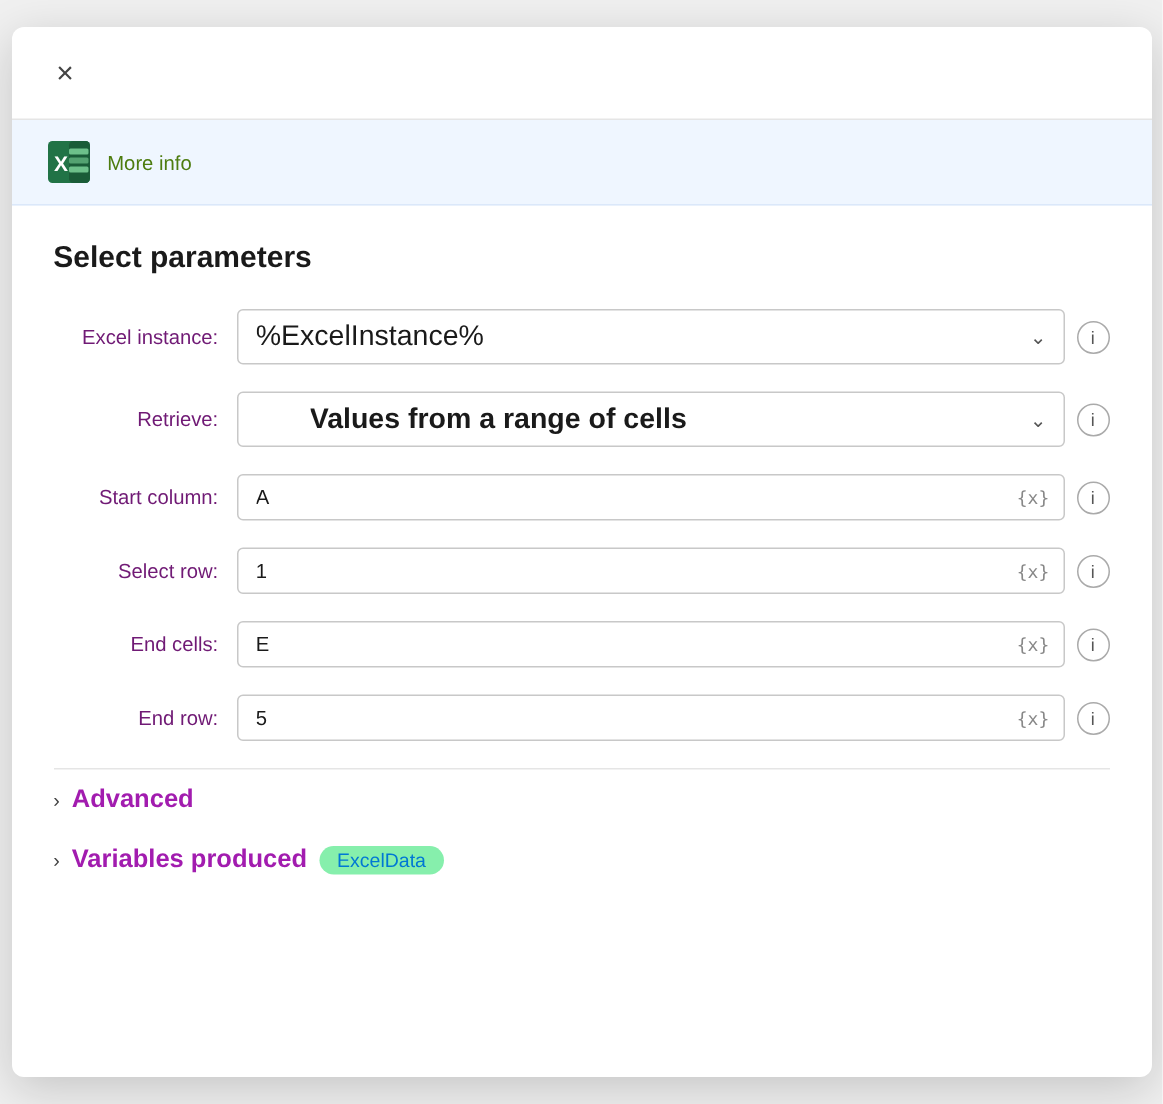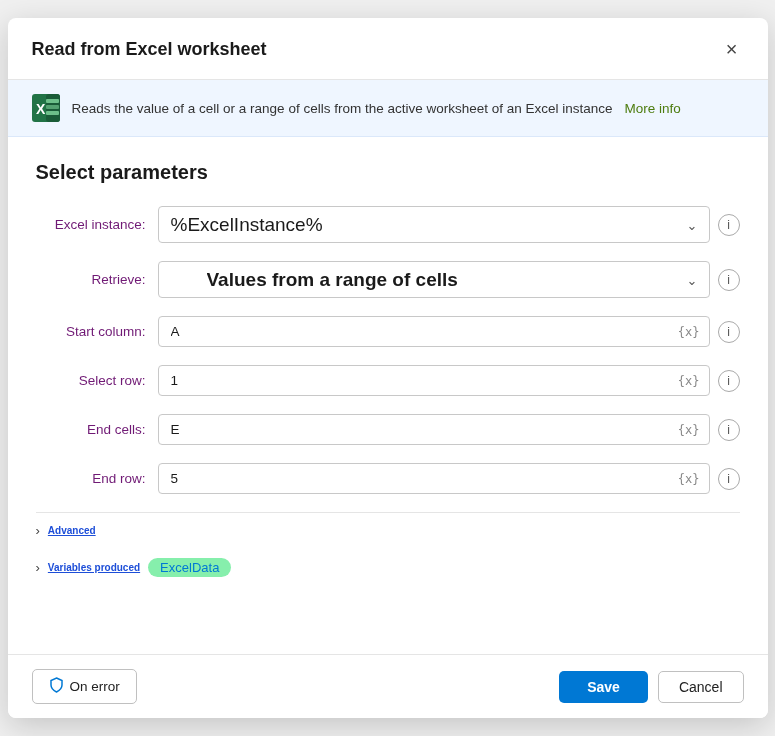--- a/index.html
+++ b/index.html
@@ -171,24 +171,23 @@
     }
     .variables-row {
       border-top: none;
     }
     .expand-icon {
       color: #444;
       font-size: 13px;
       cursor: pointer;
     }
     .section-label {
-      font-size: 10px;
+      font-size: 17px;
       font-weight: 700;
-      color: #1d4ed8;
-      text-decoration: underline;
+      color: #a21caf;
     }
     .badge {
       background: #86efac;
       color: #0078d4;
       border-radius: 12px;
       padding: 2px 12px;
       font-size: 13px;
       font-weight: 500;
     }
     .dialog-footer {
@@ -237,38 +236,36 @@
       font-size: 14px;
       color: #0078d4;
     }
   </style>
 </head>
 <body>
 
 <div class="dialog">
 
   <div class="dialog-header">
-    <span class="dialog-title">Read from Excel worksheet</span>
     <button class="close-btn">
       <span>×</span>
     </button>
   </div>
 
   <div class="info-banner">
     <span class="excel-icon">
       <svg width="28" height="28" viewBox="0 0 28 28" fill="none" xmlns="http://www.w3.org/2000/svg">
         <rect width="28" height="28" rx="3" fill="#217346"></rect>
         <rect x="14" y="0" width="14" height="28" rx="3" fill="#1a5c38"></rect>
         <text x="4" y="20" font-size="14" fill="white" font-weight="bold" font-family="Arial">X</text>
         <rect x="14" y="5" width="13" height="4" rx="1" fill="#6dc08a"></rect>
         <rect x="14" y="11" width="13" height="4" rx="1" fill="#6dc08a" opacity="0.7"></rect>
         <rect x="14" y="17" width="13" height="4" rx="1" fill="#6dc08a"></rect>
       </svg>
     </span>
-    <span>Reads the value of a cell or a range of cells from the active worksheet of an Excel instance</span>
     <a href="#">More info</a>
   </div>
 
   <div class="dialog-body">
     <div class="section-title">Select parameters</div>
 
     <div class="form-row">
       <label class="form-label">Excel instance:</label>
       <div class="form-control-wrap">
         <div class="select-wrapper">
@@ -358,29 +355,13 @@
       <span class="section-label">Advanced</span>
     </div>
 
     <div class="variables-row">
       <span class="expand-icon">›</span>
       <span class="section-label">Variables produced</span>
       <span class="badge">ExcelData</span>
     </div>
   </div>
 
-  <div class="dialog-footer">
-    <div class="footer-left">
-      <button class="on-error-btn">
-        <span class="shield-icon">
-          <svg width="15" height="16" viewBox="0 0 15 16" fill="none" xmlns="http://www.w3.org/2000/svg">
-            <path d="M7.5 1L13 3.5V8C13 11 10.5 13.5 7.5 15C4.5 13.5 2 11 2 8V3.5L7.5 1Z" stroke="#0078d4" stroke-width="1.5" fill="none"></path>
-          </svg>
-        </span>
-        <span>On error</span>
-      </button>
-    </div>
-    <div class="footer-right">
-      <button class="save-btn">Save</button>
-      <button class="cancel-btn">Cancel</button>
-    </div>
-  </div>
 </div>
 
 </body></html>

